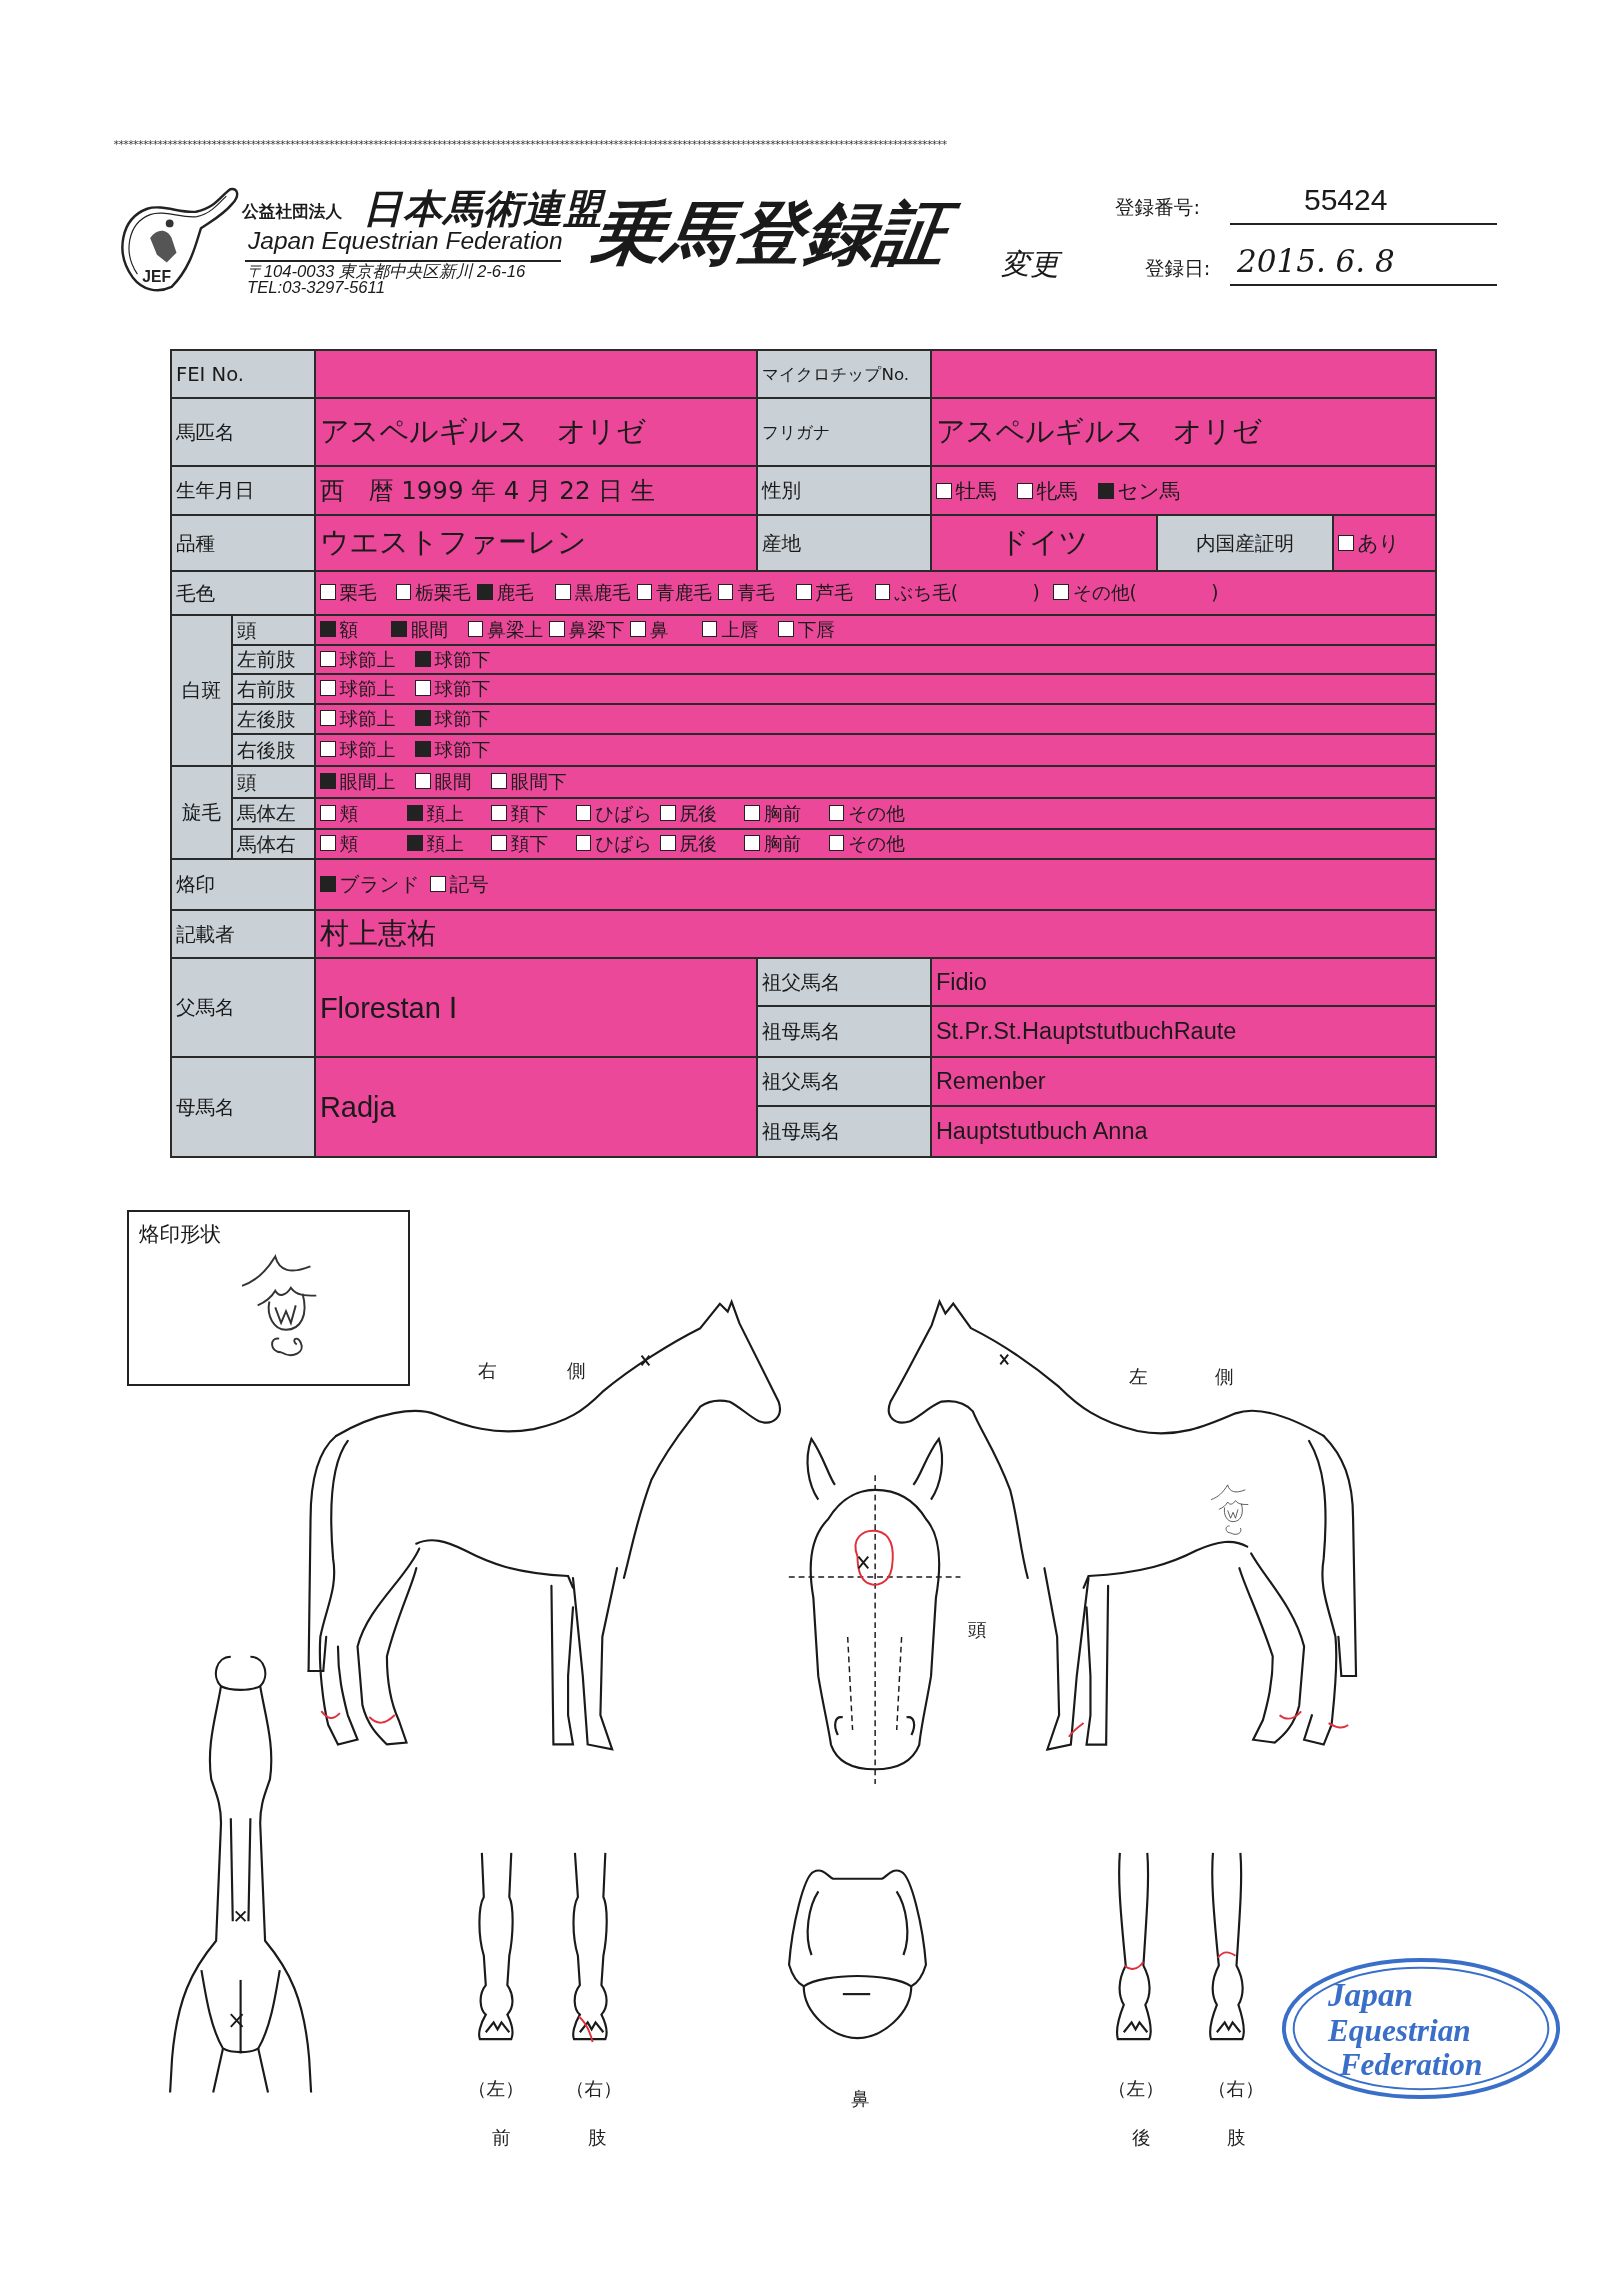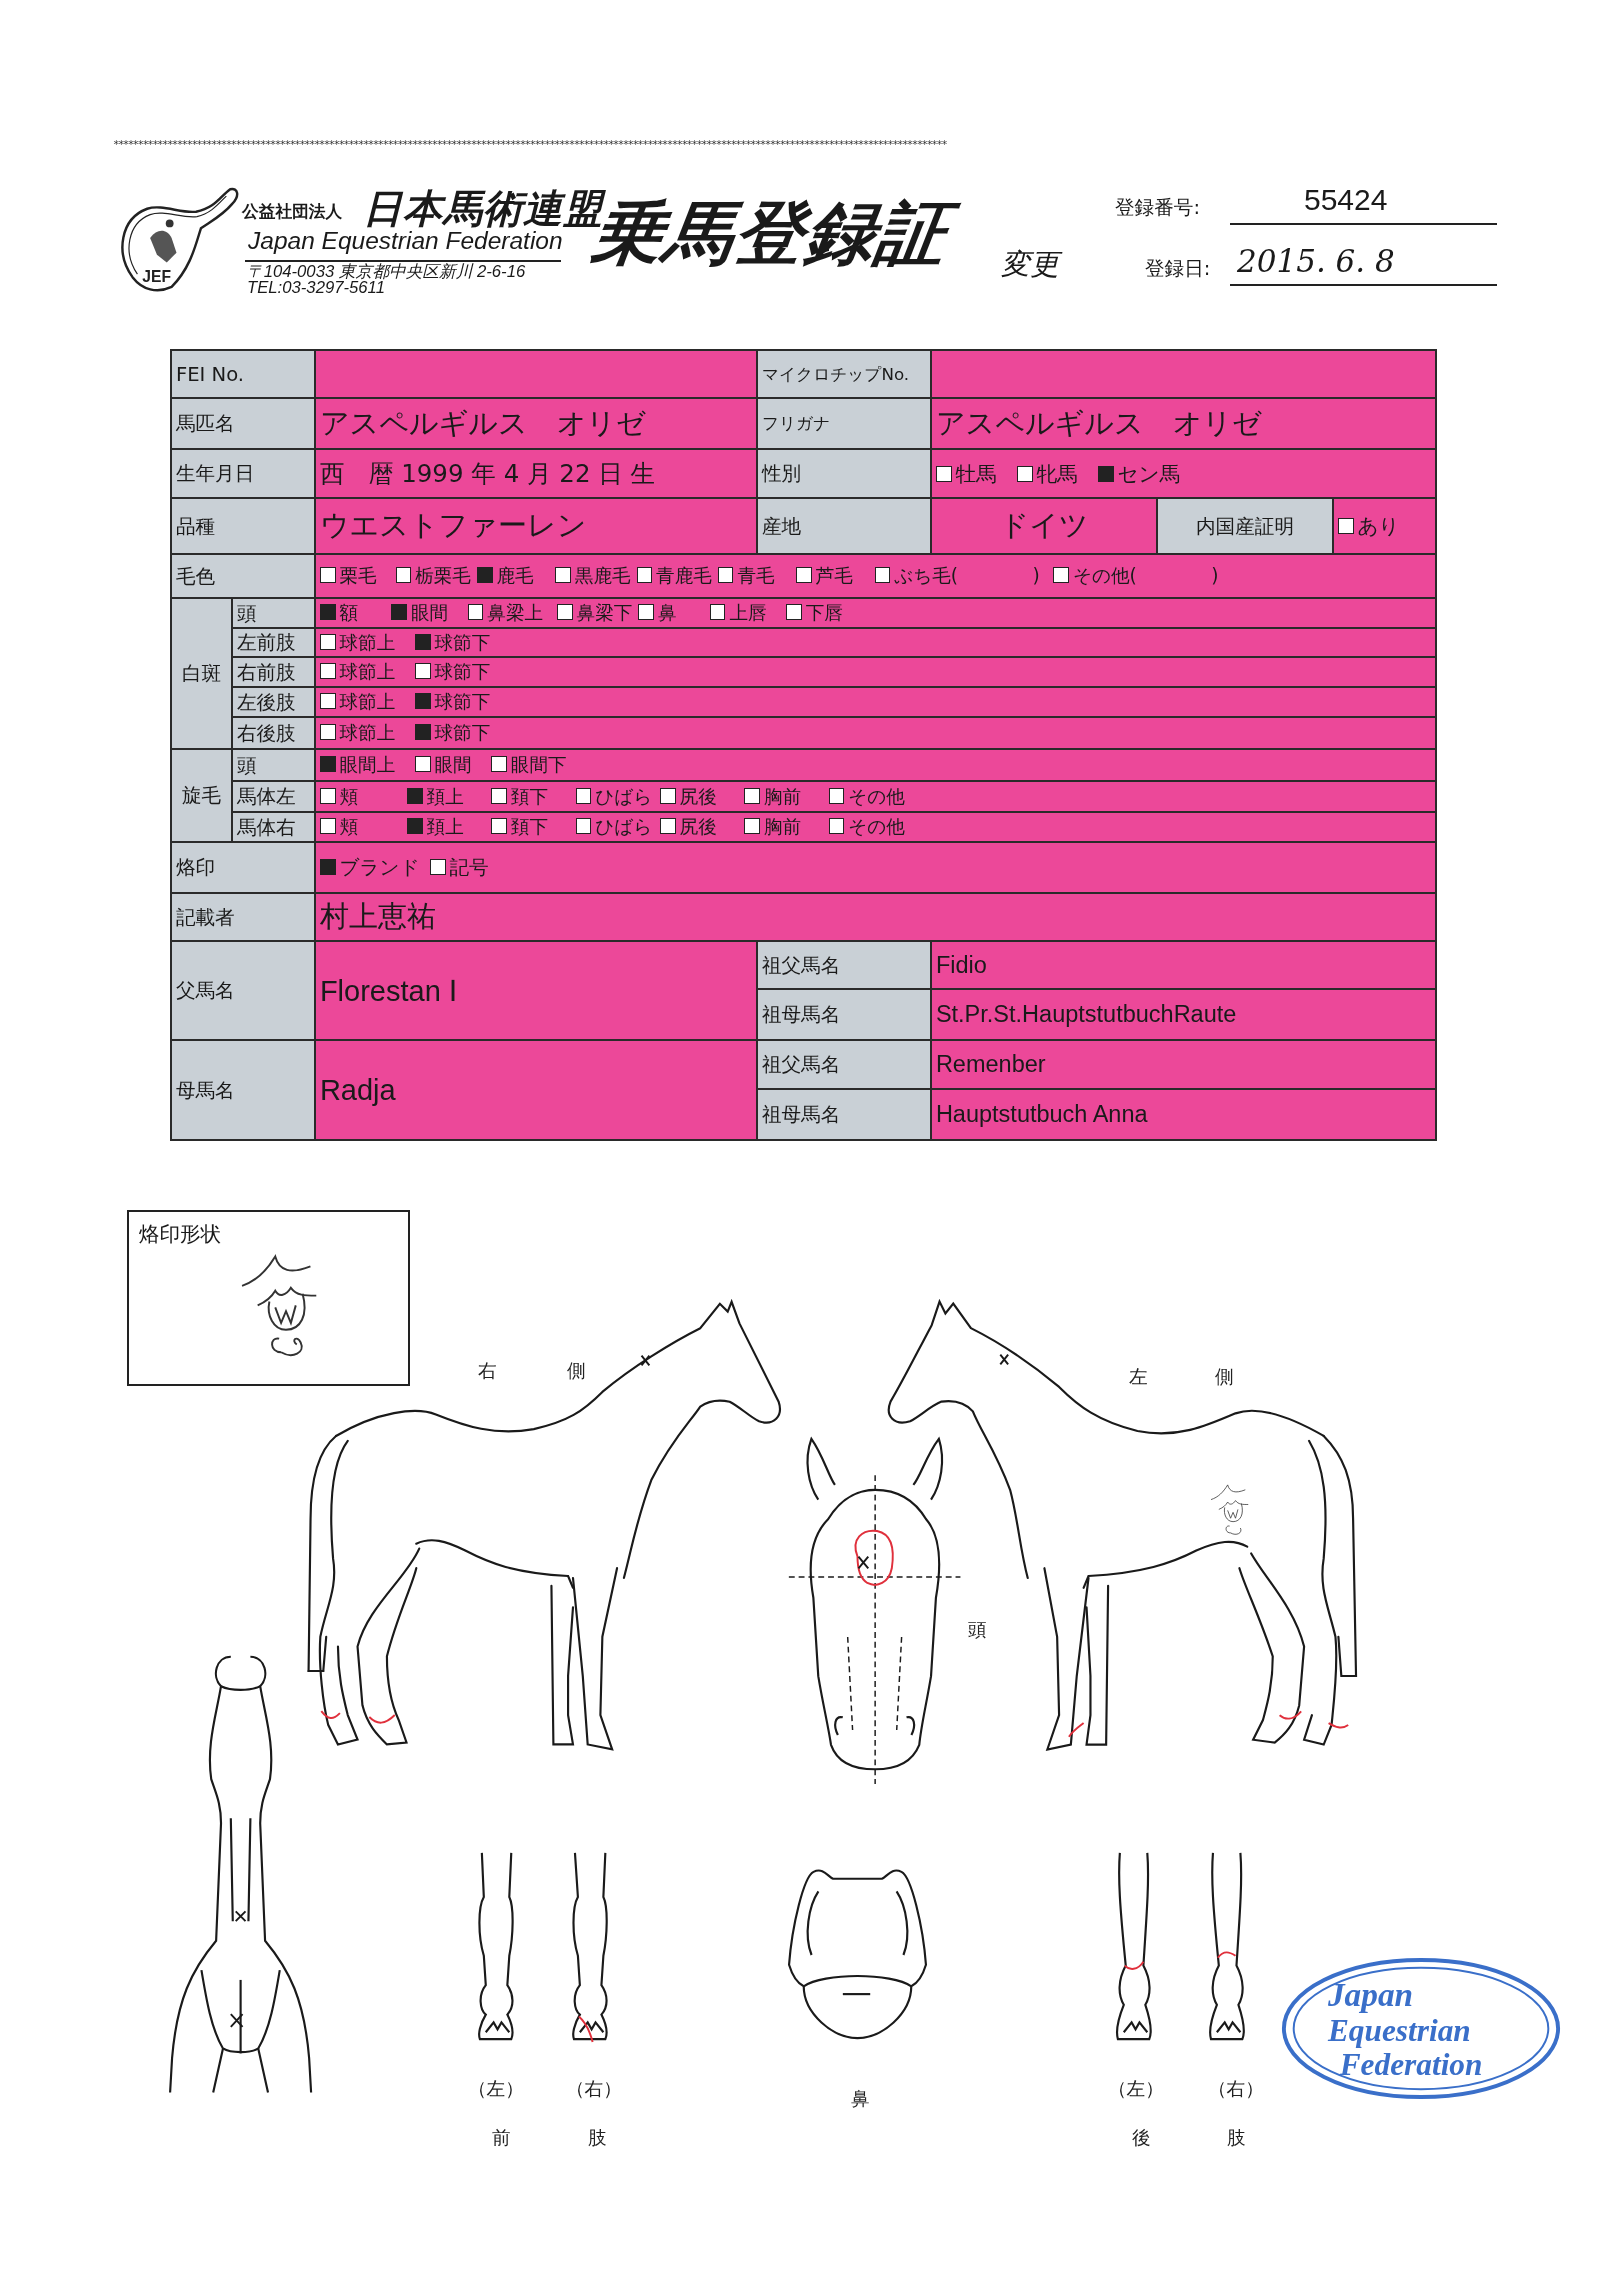--- a/index.html
+++ b/index.html
@@ -75,21 +75,21 @@
     <col style="width:176px">
     <col style="width:103px">
   </colgroup>
   <tbody>
       <tr style="height:48px">
     <td class="lbl" colspan="2">FEI No.</td>
     <td class="val"></td>
     <td class="lbl sm">マイクロチップNo.</td>
     <td class="val" colspan="3"></td>
   </tr>
-  <tr style="height:51px">
+  <tr style="height:68px">
     <td class="lbl" colspan="2">馬匹名</td>
     <td class="val big">アスペルギルス　オリゼ</td>
     <td class="lbl sm">フリガナ</td>
     <td class="val big" colspan="3">アスペルギルス　オリゼ</td>
   </tr>
   <tr style="height:49px">
     <td class="lbl" colspan="2">生年月日</td>
     <td class="val" style="font-size:24.5px;">
       <span>西　暦</span>
       <span>1999</span>
@@ -129,21 +129,21 @@
       <span class="cb" style="margin-right:0"><span class="box"></span><span>その他(　　　　)</span></span>
     </td>
   </tr>
 
   <tr style="height:30px">
     <td class="lbl center" rowspan="5">白斑</td>
     <td class="lbl">頭</td>
     <td class="val" colspan="5" style="font-size:18.6px;">
       <span class="cb" style="margin-right:27.4px"><span class="box on"></span><span>額</span></span>
       <span class="cb"><span class="box on"></span><span>眼間</span></span>
-      <span class="cb" style="margin-right:8px"><span class="box"></span><span>鼻梁上</span></span>
+      <span class="cb" style="margin-right:0"><span class="box"></span><span>鼻梁上</span></span>
       <span class="cb" style="margin-right:0"><span class="box"></span><span>鼻梁下</span></span>
       <span class="cb" style="margin-right:27.4px"><span class="box"></span><span>鼻</span></span>
       <span class="cb"><span class="box"></span><span>上唇</span></span>
       <span class="cb"><span class="box"></span><span>下唇</span></span>
     </td>
   </tr>
   <tr style="height:20px">
     <td class="lbl">左前肢</td>
     <td class="val" colspan="5" style="font-size:18.6px;">
       <span class="cb"><span class="box"></span><span>球節上</span></span>

